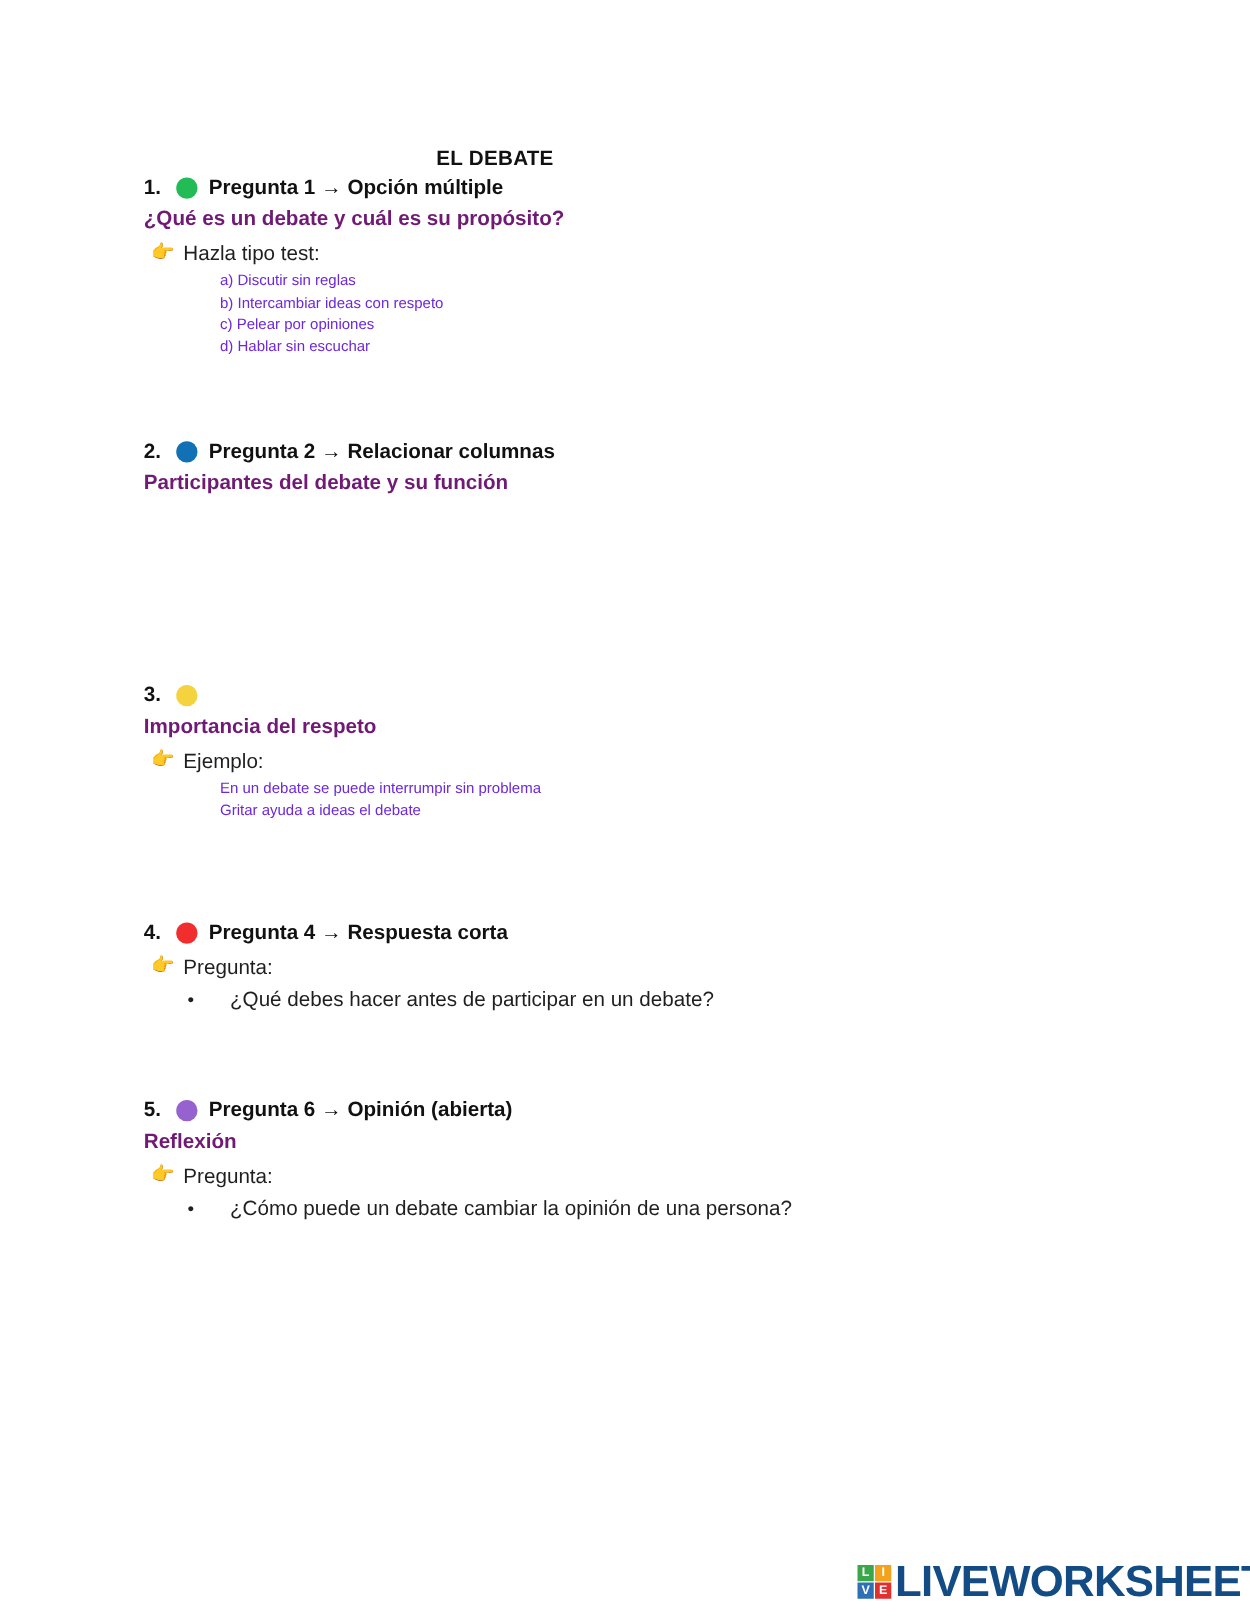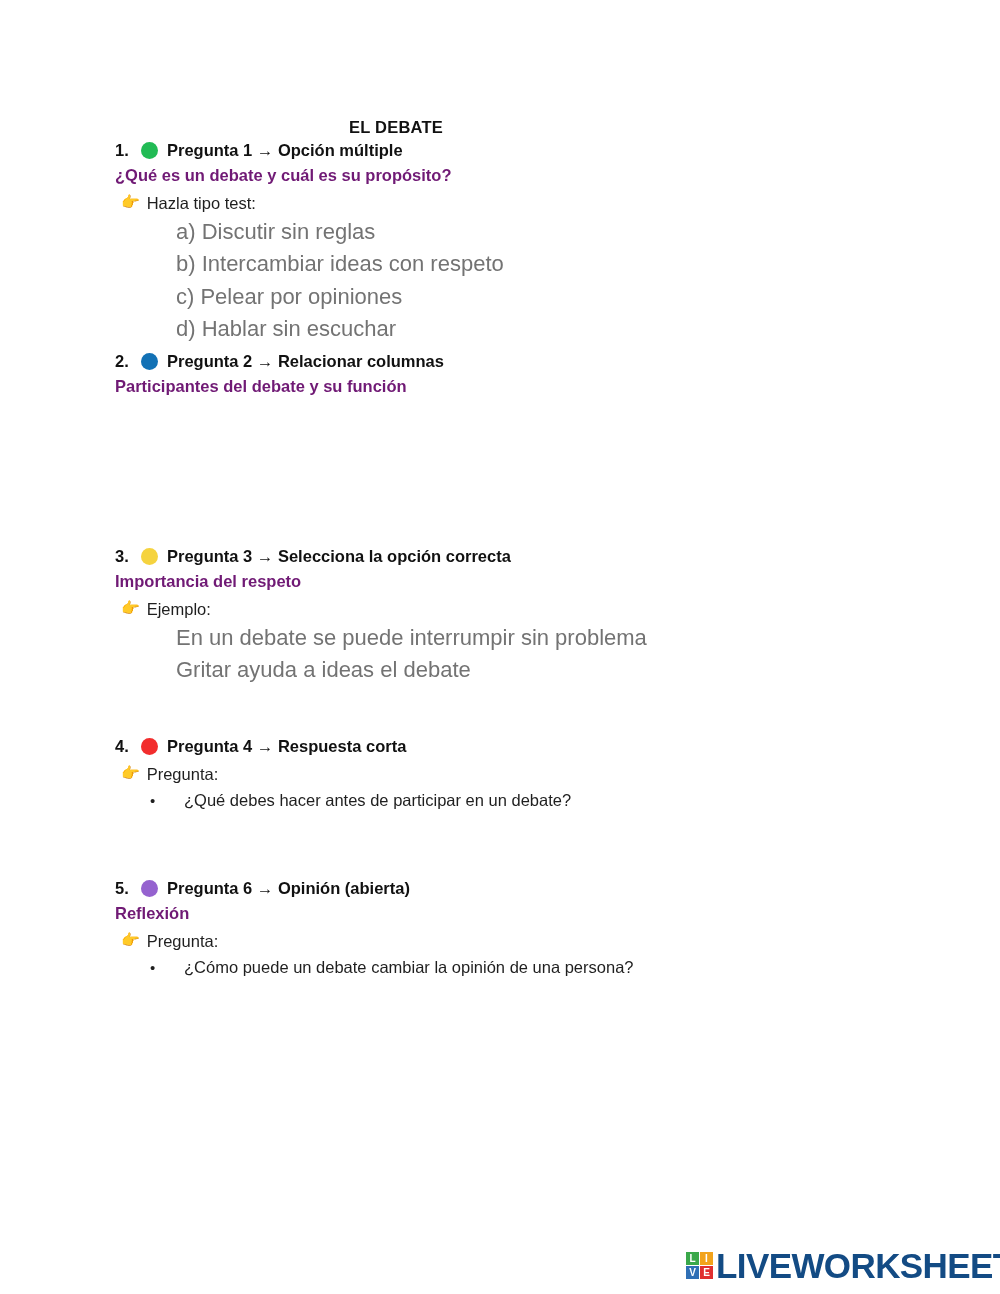--- a/index.html
+++ b/index.html
@@ -92,23 +92,23 @@
   }
   .prompt-label {
     line-height: 1.35;
   }
 
   .options {
     margin-top: 2px;
     margin-left: 61px;
   }
   .option-line {
-    font-size: 22px;
+    font-size: 12px;
     line-height: 1.47;
-    color: #737373;
+    color: #6d28d9;
     white-space: nowrap;
   }
 
   .bullets {
     margin-top: 3px;
     margin-left: 35px;
     list-style: none;
     padding: 0;
   }
   .bullet-item {
@@ -189,21 +189,20 @@
           <span class="q-number">2.</span>
           <span class="dot" style="background: rgb(18, 113, 181);"></span>
           <span class="q-title-text">Pregunta 2 → Relacionar columnas</span>
         </div>
         <div class="q-subtitle">Participantes del debate y su función</div>
       </div>
       <div class="question" style="top: 546px;">
         <div class="q-heading">
           <span class="q-number">3.</span>
           <span class="dot" style="background: rgb(245, 211, 63);"></span>
-          <span class="q-title-text">Pregunta 3 → Selecciona la opción correcta</span>
         </div>
         <div class="q-subtitle">Importancia del respeto</div>
         <div class="prompt-row">
           <span class="hand-icon">👉</span>
           <span class="prompt-label">Ejemplo:</span>
         </div>
         <div class="options">
           <div class="option-line">En un debate se puede interrumpir sin problema</div>
           <div class="option-line">Gritar ayuda a ideas el debate</div>
         </div>

